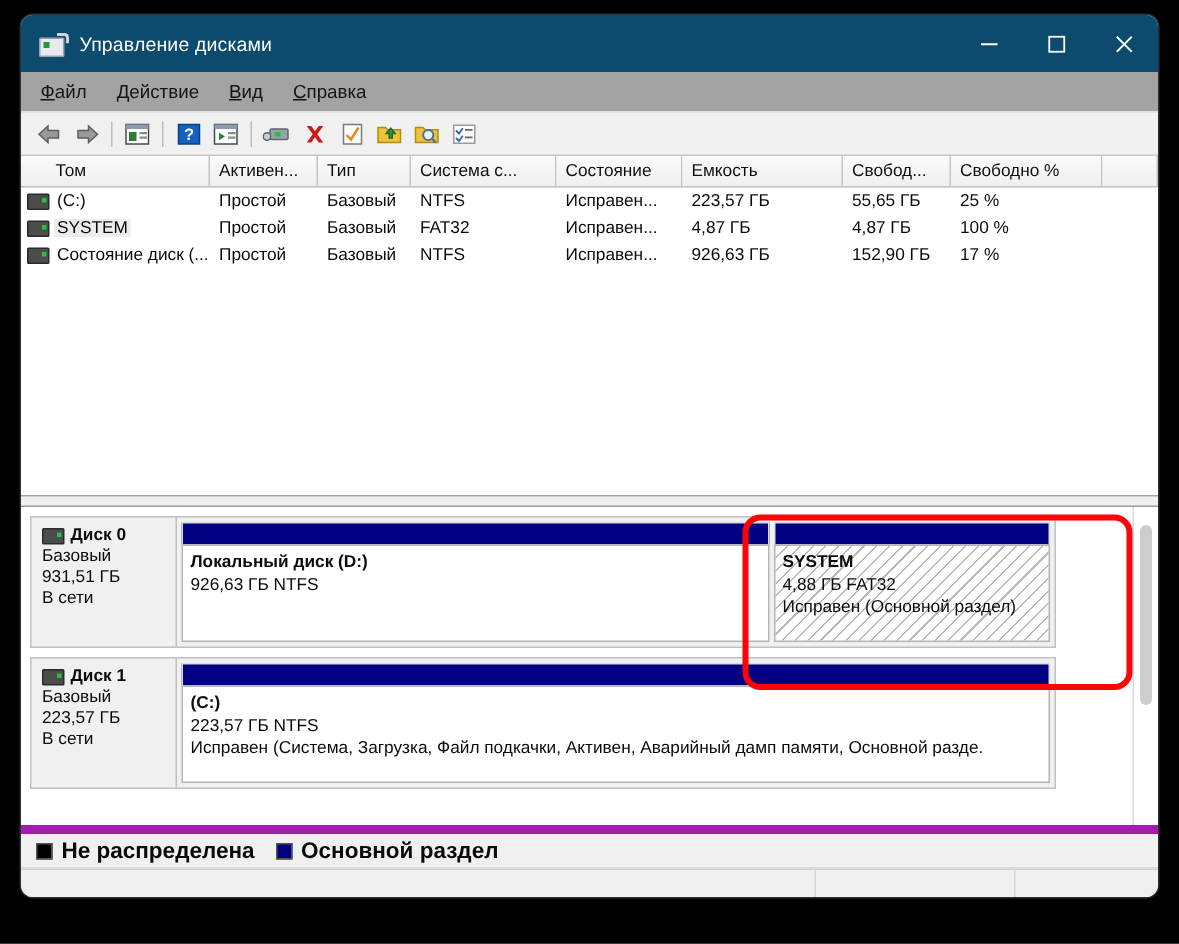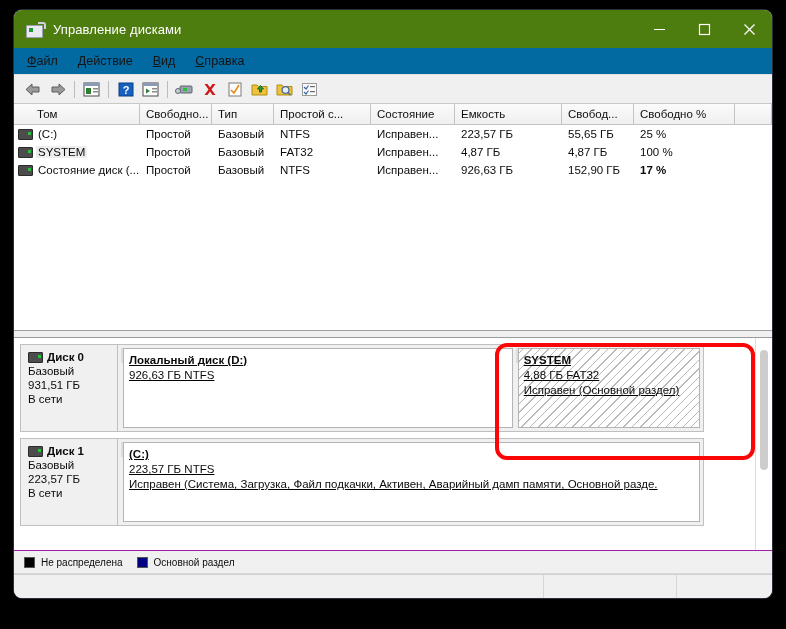--- a/index.html
+++ b/index.html
@@ -23,21 +23,21 @@
     height: 588px;
     background: #f0f0f0;
     border-radius: 8px;
     overflow: hidden;
     box-shadow: 0 0 0 1px #2b2f3a;
   }
 
   
   #titlebar {
     height: 38px;
-    background: #4d7c0f;
+    background: #0c4a6e;
     display: flex;
     align-items: center;
     position: relative;
   }
   #title-icon {
     margin-left: 12px;
     width: 18px;
     height: 14px;
     position: relative;
     flex: none;
@@ -83,21 +83,21 @@
     display: flex;
     align-items: center;
     justify-content: center;
     color: #ffffff;
   }
   .wbtn svg { display: block; }
 
   
   #menubar {
     height: 26px;
-    background: #0369a1;
+    background: #a3a3a3;
     display: flex;
     align-items: center;
     padding-left: 13px;
     border-bottom: 1px solid #e2e2e2;
   }
   .menuitem {
     font-size: 12.5px;
     color: #141414;
     margin-right: 20px;
     white-space: nowrap;
@@ -196,21 +196,21 @@
     background: #f0f0f0;
     border-bottom: 1px solid #9a9a9a;
   }
 
   
   #diskpane {
     position: relative;
     height: 212px;
     background: #ffffff;
     overflow: hidden;
-    border-bottom: 1px solid #a21caf;
+    border-bottom: 6px solid #a21caf;
   }
   .disk-row {
     display: flex;
     height: 88px;
     margin: 6px 0 0 6px;
     width: 684px;
   }
   .disk-info {
     width: 98px;
     flex: none;
@@ -238,22 +238,21 @@
     background: #f0f0f0;
     border: 1px solid #c0c0c0;
     border-left: none;
     box-sizing: border-box;
     padding: 3px;
     gap: 3px;
   }
   .part {
     box-sizing: border-box;
     display: flex;
-    flex-direction: row;
-    text-decoration: underline;
+    flex-direction: column;
   }
   .part .cap {
     height: 15px;
     background: #000080;
     flex: none;
     border: 1px solid #dcdcdc;
     border-bottom: none;
     box-sizing: border-box;
   }
   .part .body {
@@ -326,23 +325,24 @@
     align-items: center;
     margin-right: 14px;
   }
   .leg .sw {
     width: 11px; height: 11px;
     margin-right: 6px;
     border: 1px solid #555;
     box-sizing: border-box;
   }
   .leg .lbl {
-    font-size: 10px;
+    font-size: 15px;
     color: #0b0b0b;
     white-space: nowrap;
+    font-weight: bold;
   }
 
   
   #statusbar {
     height: 24px;
     background: #f0f0f0;
     display: flex;
     border-top: 1px solid #d0d0d0;
   }
   .sb-cell {
@@ -466,23 +466,23 @@
           <path d="M3 10 L5 12 L7.5 8.5" fill="none" stroke="#3a63a8" stroke-width="1.2"></path>
           <rect x="9" y="4" width="5" height="1.2" fill="#6b6b6b"></rect>
           <rect x="9" y="9" width="5" height="1.2" fill="#6b6b6b"></rect>
         </svg>
     </div>
   </div>
 
   <div id="listpane">
     <div id="colheader">
         <div class="colh" style="width: 126px; padding-left: 23px;">Том</div>
-        <div class="colh" style="width: 72px;">Свободно...</div>
+        <div class="colh" style="width: 72px;">Активен...</div>
         <div class="colh" style="width: 62px;">Тип</div>
-        <div class="colh" style="width: 97px;">Простой с...</div>
+        <div class="colh" style="width: 97px;">Система с...</div>
         <div class="colh" style="width: 84px;">Состояние</div>
         <div class="colh" style="width: 107px;">Емкость</div>
         <div class="colh" style="width: 72px;">Свобод...</div>
         <div class="colh" style="width: 101px;">Свободно %</div>
         <div class="colh" style="width: 37px;"></div>
       </div>
     <div id="listrows">
         <div class="vrow">
           <div class="vcell first" style="width: 126px;">
             <span class="drv-icon"></span>
@@ -513,21 +513,21 @@
           <div class="vcell first" style="width: 126px;">
             <span class="drv-icon"></span>
             <span>Состояние диск (...</span>
           </div>
           <div class="vcell" style="width: 72px;">Простой</div>
           <div class="vcell" style="width: 62px;">Базовый</div>
           <div class="vcell" style="width: 97px;">NTFS</div>
           <div class="vcell" style="width: 84px;">Исправен...</div>
           <div class="vcell" style="width: 107px;">926,63 ГБ</div>
           <div class="vcell" style="width: 72px;">152,90 ГБ</div>
-          <div class="vcell" style="width: 101px; font-weight: bold;">17 %</div>
+          <div class="vcell" style="width: 101px;">17 %</div>
         </div>
       </div>
   </div>
 
   <div id="splitter"></div>
 
   <div id="diskpane">
     <div id="disks-container">
         <div class="disk-row">
           <div class="disk-info">

